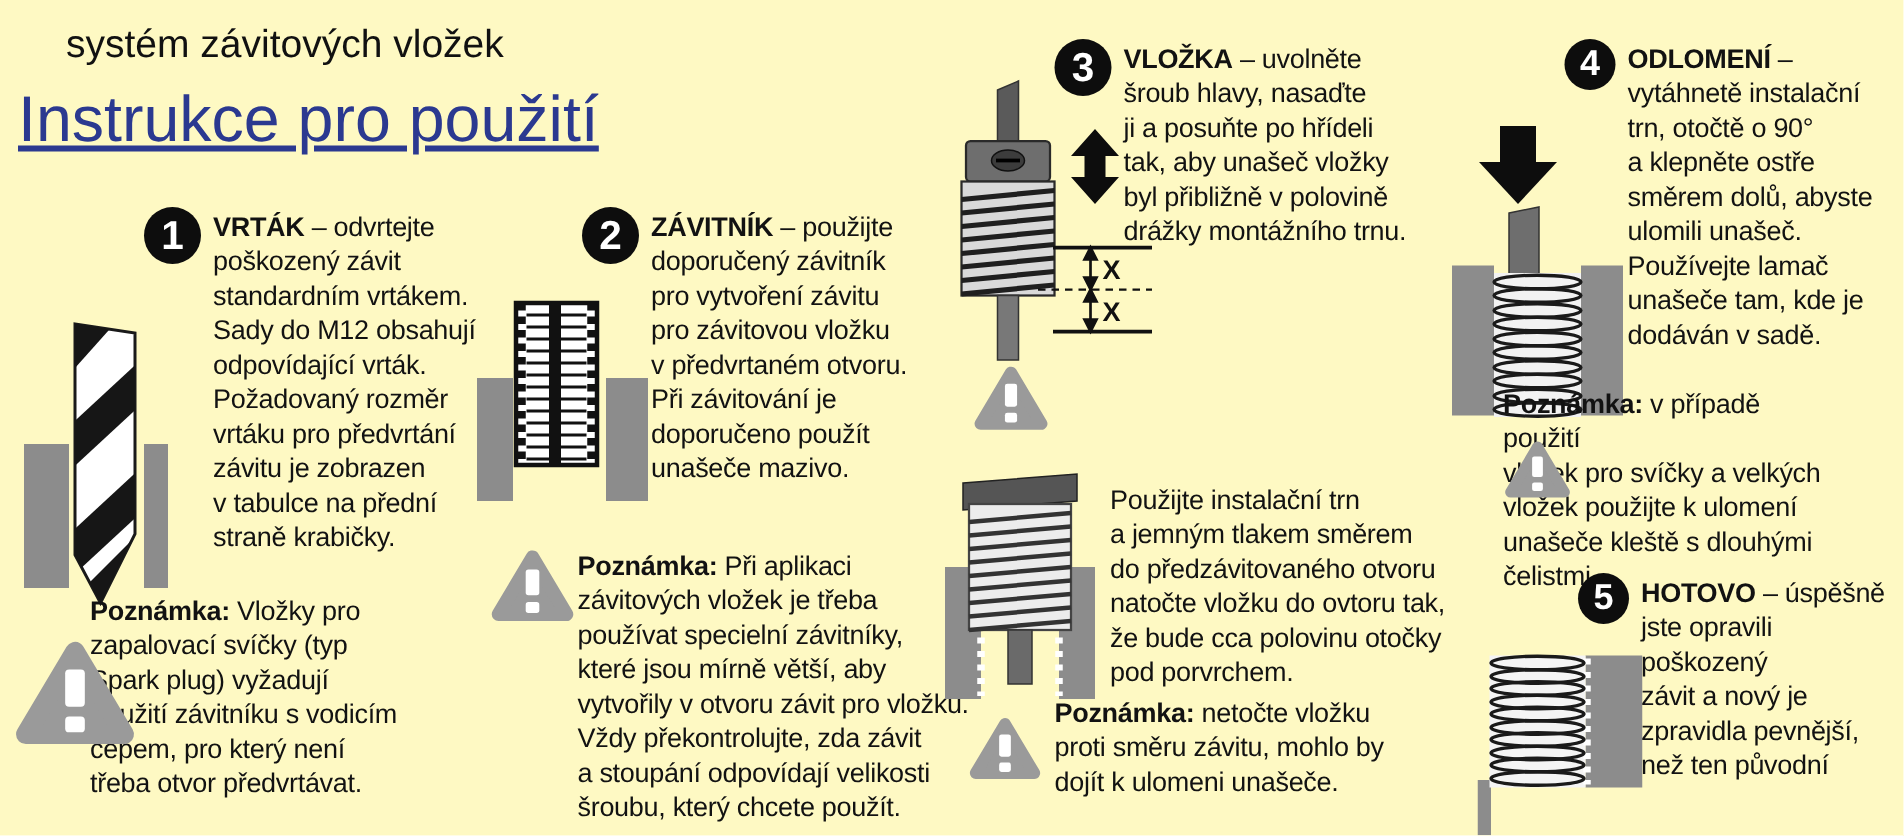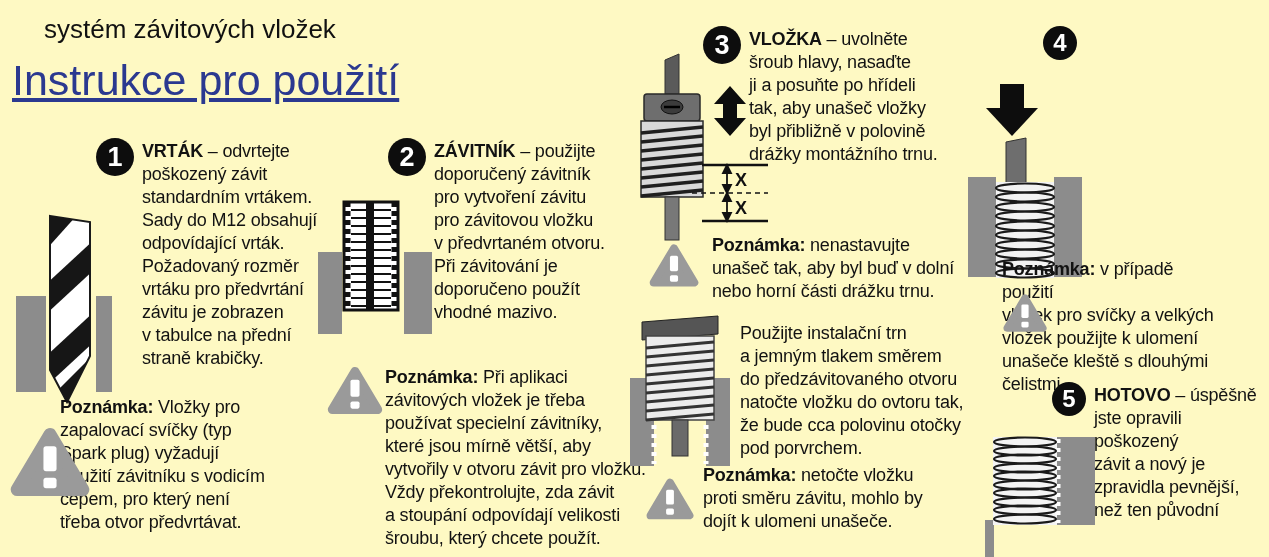--- a/index.html
+++ b/index.html
@@ -104,21 +104,21 @@
     <div class="badge">
         <span>2</span>
       </div>
     <div class="txt"><b>ZÁVITNÍK</b><span> – použijte
 doporučený závitník
 pro vytvoření závitu
 pro závitovou vložku
 v předvrtaném otvoru.
 Při závitování je
 doporučeno použít
-vhodné mazivo.</span></div>
+unašeče mazivo.</span></div>
   </div>
 
   <svg id="ill-tap" class="abs" width="114" height="142" viewBox="0 0 114 142">
     <rect x="0" y="56" width="24" height="82" fill="#8c8c8c"></rect>
     <rect x="86" y="56" width="28" height="82" fill="#8c8c8c"></rect>
     <rect x="26" y="6" width="54" height="108" fill="#ffffff" stroke="#111111" stroke-width="3"></rect>
     <line x1="29" y1="6" x2="29" y2="114" stroke="#111111" stroke-width="7" stroke-dasharray="5 4"></line>
     <line x1="77" y1="6" x2="77" y2="114" stroke="#111111" stroke-width="7" stroke-dasharray="5 4"></line>
     <g stroke="#111111" stroke-width="2">
       <line x1="33" y1="14" x2="73" y2="14"></line>
@@ -198,23 +198,20 @@
     <text x="107" y="134" font-size="18" font-weight="bold" fill="#111">X</text>
     <text x="107" y="162" font-size="18" font-weight="bold" fill="#111">X</text>
   </svg>
 
   <div id="note3a" class="abs note">
     <svg class="warn" viewBox="0 0 64 58">
       <polygon points="32,8 57,50 7,50" fill="#9a9a9a" stroke="#9a9a9a" stroke-width="10" stroke-linejoin="round"></polygon>
       <rect x="27" y="17" width="10" height="19" rx="2" fill="#fff"></rect>
       <rect x="27" y="41" width="10" height="8" rx="2" fill="#fff"></rect>
     </svg>
-    <div class="txt ntext"><b>Poznámka:</b><span> nenastavujte
-unašeč tak, aby byl buď v dolní
-nebo horní části drážku trnu.</span></div>
   </div>
 
   <svg id="ill-insert3" class="abs" width="100" height="160" viewBox="0 0 100 160">
     <rect x="0" y="72" width="24" height="88" fill="#8c8c8c"></rect>
     <rect x="76" y="72" width="24" height="88" fill="#8c8c8c"></rect>
     <line x1="24" y1="74" x2="24" y2="158" stroke="#fff" stroke-width="5" stroke-dasharray="4 5"></line>
     <line x1="76" y1="74" x2="76" y2="158" stroke="#fff" stroke-width="5" stroke-dasharray="4 5"></line>
     <polygon points="12,16 88,10 88,28 12,34" fill="#555" stroke="#222" stroke-width="1"></polygon>
     <rect x="16" y="30" width="68" height="84" fill="#ececec" stroke="#444" stroke-width="1.5"></rect>
     <g stroke="#333" stroke-width="3">
@@ -246,20 +243,29 @@
     </svg>
     <div class="txt ntext"><b>Poznámka:</b><span> netočte vložku
 proti směru závitu, mohlo by
 dojít k ulomeni unašeče.</span></div>
   </div>
 
   <div id="step4" class="abs step">
     <div class="badge sm">
         <span>4</span>
       </div>
+    <div class="txt"><b>ODLOMENÍ</b><span> –
+vytáhnetě instalační
+trn, otočtě o 90°
+a klepněte ostře
+směrem dolů, abyste
+ulomili unašeč.
+Používejte lamač
+unašeče tam, kde je
+dodáván v sadě.</span></div>
   </div>
 
   <svg id="ill-arrow4" class="abs" width="114" height="200" viewBox="0 0 114 200">
     <rect x="32" y="2" width="24" height="24" fill="#0d0d0d"></rect>
     <polygon points="18,26 70,26 44,54" fill="#0d0d0d"></polygon>
     <polygon points="38,60 58,56 58,160 38,160" fill="#6e6e6e" stroke="#333" stroke-width="1"></polygon>
     <rect x="0" y="95" width="28" height="100" fill="#8c8c8c"></rect>
     <rect x="86" y="95" width="28" height="100" fill="#8c8c8c"></rect>
     <rect x="28" y="100" width="58" height="96" fill="#f2f2f2"></rect>
     <g fill="none" stroke="#1a1a1a" stroke-width="2.2">

